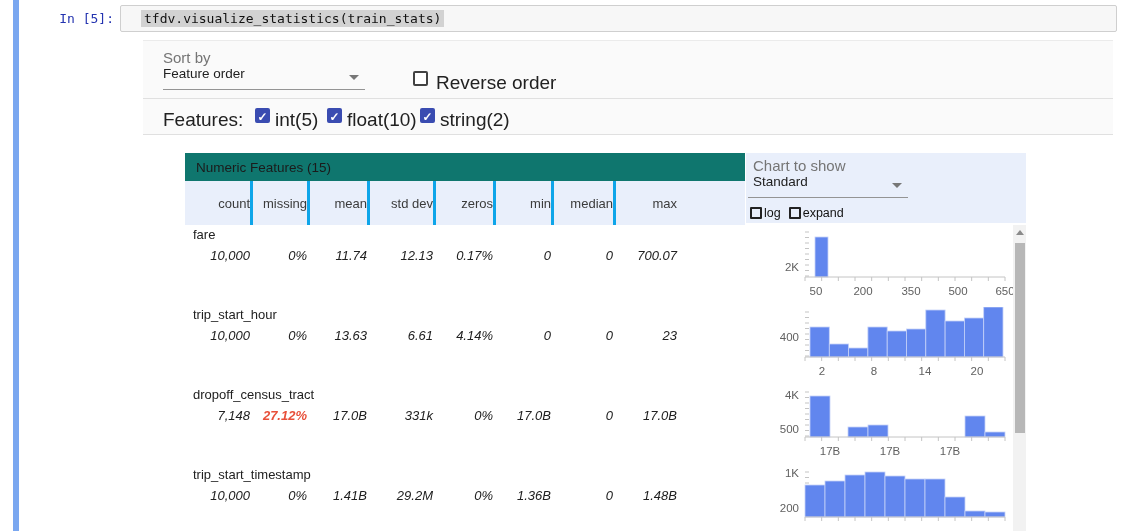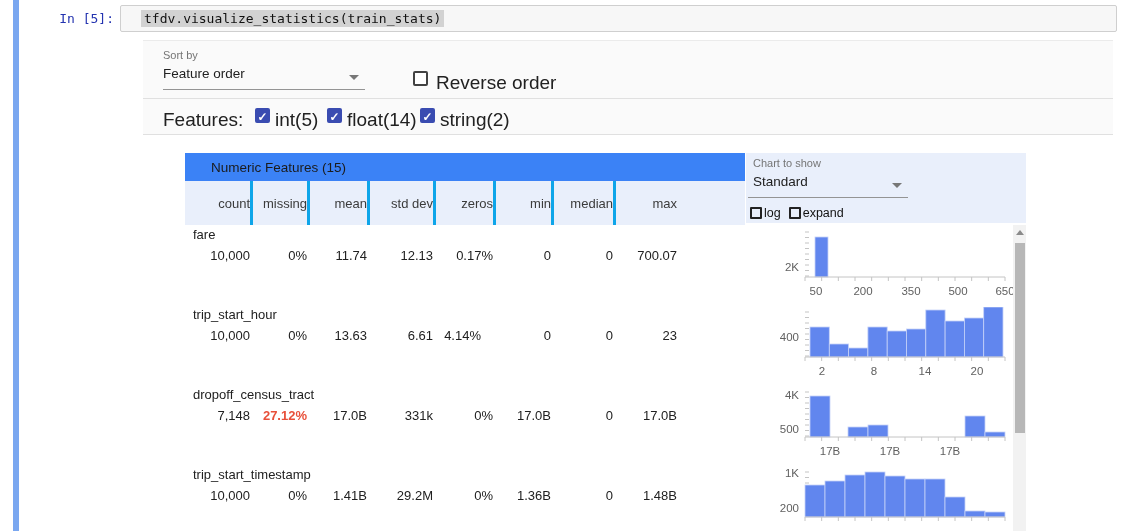--- a/index.html
+++ b/index.html
@@ -12,47 +12,47 @@
   
   .cell-bar { left:13px; top:0; width:6px; height:531px; background:#7aa7f0; }
   .prompt { left:22px; top:11px; width:92px; text-align:right; font-family:"DejaVu Sans Mono", monospace; font-size:13px; color:#2434b0; }
   .code-box { left:120px; top:5px; width:997px; height:27px; background:#f7f7f7; border:1px solid #cfcfcf; border-radius:2px; display:flex; align-items:center; padding-left:20px; }
   .code-sel { font-family:"DejaVu Sans Mono", monospace; font-size:13px; color:#111; background:#d2d2d2; padding:1px 3px; white-space:pre; }
 
   
   .band { left:143px; width:970px; background:#fafafa; border-bottom:1px solid #e0e0e0; }
   .band1 { top:40px; height:59px; border-top:1px solid #ebebeb; }
   .band2 { top:99px; height:36px; }
-  .small-label { font-size:11px; color:#757575; }
+  .small-label { font-size:15px; color:#757575; }
   .sort-label { left:163px; top:49px; }
   .select { border-bottom:1px solid #949494; font-size:13.5px; color:#212121; }
   .select .caret { position:absolute; right:6px; top:9px; width:0; height:0; border-left:5px solid transparent; border-right:5px solid transparent; border-top:5px solid #777; }
   .sel-sort { left:163px; top:66px; width:202px; height:24px; }
   .cb { width:15px; height:15px; border:2px solid #424242; border-radius:2px; background:#fff; display:inline-block; }
   .cb.checked { background:#3a4cb1; border-color:#3a4cb1; color:#fff; text-align:center; line-height:15px; font-size:12px; font-weight:bold; }
   .cb-small { width:12px; height:12px; border:2px solid #222; border-radius:1px; background:transparent; display:inline-block; }
   .lbl { font-size:19px; color:#212121; }
   .search-input { left:537px; top:66px; width:235px; height:24px; border:none; border-bottom:1px solid #9e9e9e; background:transparent; font-size:13.5px; color:#212121; outline:none; font-family:"Liberation Sans", sans-serif; }
   .search-input::placeholder { color:#9e9e9e; opacity:1; }
 
   
-  .title-bar { left:185px; top:153px; width:560px; height:28px; background:#3b82f6; display:flex; align-items:center; padding-left:26px; font-size:13.5px; color:#1b1b1b; }
+  .title-bar { left:185px; top:153px; width:560px; height:28px; background:#0f766e; display:flex; align-items:center; padding-left:11px; font-size:13.5px; color:#1b1b1b; }
   .col-headers { left:185px; top:181px; width:560px; height:44px; background:#e9effb; }
   .hcell { position:absolute; top:0; height:44px; display:flex; align-items:center; justify-content:flex-end; font-size:13px; color:#3b3b3b; border-left:3px solid #0ea5e9; }
   .chart-panel { left:746px; top:153px; width:280px; height:70px; background:#e9effb; }
   .cp-label { position:absolute; left:7px; top:4px;text-align:right; }
   .sel-chart { position:absolute; left:2px; top:21px; width:160px; height:24px; padding-left:5px; }
   .cp-checks { position:absolute; left:4px; top:53px; display:flex; align-items:center; gap:8px; font-size:12.5px; color:#111; }
   .cp-checks .pair { display:flex; align-items:center; gap:2px; }
 
   
   .frow { left:185px; width:841px; height:80px; background:#fff; }
   .fname { position:absolute; left:8px; top:2px; font-size:13px; color:#212121; }
   .vals { position:absolute; left:0; top:20px; height:20px; width:492px; }
-  .vcell { position:absolute; top:0; height:20px; display:flex; align-items:center; justify-content:flex-end; font-size:13px; color:#212121; }
+  .vcell { position:absolute; top:0; height:20px; display:flex; align-items:center; justify-content:flex-end; font-size:13px; color:#212121;font-style:italic; }
   .vcell.alert { color:#e8503a; font-weight:bold; }
   .hist { position:absolute; left:580px; top:2px; }
 
   
   .scrollbar { left:1013px; top:225px; width:13px; height:306px; background:#f2f2f2; }
   .sb-arrow { position:absolute; left:2.5px; top:5px; width:0; height:0; border-left:4px solid transparent; border-right:4px solid transparent; border-bottom:5px solid #8a8a8a; }
   .sb-thumb { position:absolute; left:1.5px; top:18px; width:10px; height:190px; background:#b7b7b7; }
 
   svg text { font-family:"Liberation Sans", sans-serif; }
 </style>
@@ -78,21 +78,21 @@
 
   <span class="abs cb" style="left:413px; top:71px;"></span>
   <span class="abs lbl" style="left:436px; top:72px;">Reverse order</span>
 
 
   <span class="abs lbl" style="left:163px; top:109px; font-weight:bold; font-weight:normal;">Features:</span>
   <div id="feature-filters">
       <span class="abs cb checked" style="left: 255px; top: 108px;">✓</span>
       <span class="abs lbl" style="left: 275px; top: 109px;">int(5)</span>
       <span class="abs cb checked" style="left: 327px; top: 108px;">✓</span>
-      <span class="abs lbl" style="left: 347px; top: 109px;">float(14)</span>
+      <span class="abs lbl" style="left: 347px; top: 109px;">float(10)</span>
       <span class="abs cb checked" style="left: 420px; top: 108px;">✓</span>
       <span class="abs lbl" style="left: 440px; top: 109px;">string(2)</span>
     </div>
 
   <div class="abs title-bar">Numeric Features (15)</div>
   <div class="abs col-headers" id="col-headers">
       <div class="hcell" style="left: 0px; width: 65px; border-left: none;">count</div>
       <div class="hcell" style="left: 65px; width: 57px;">missing</div>
       <div class="hcell" style="left: 122px; width: 60px;">mean</div>
       <div class="hcell" style="left: 182px; width: 66px;">std dev</div>
@@ -166,21 +166,21 @@
           <text x="34" y="44" text-anchor="end" font-size="11.5" fill="#616161">2K</text>
         </svg>
       </div>
       <div class="abs frow" style="top: 305px;">
         <div class="fname">trip_start_hour</div>
         <div class="vals">
           <div class="vcell" style="left: 0px; width: 65px;">10,000</div>
           <div class="vcell" style="left: 65px; width: 57px;">0%</div>
           <div class="vcell" style="left: 122px; width: 60px;">13.63</div>
           <div class="vcell" style="left: 182px; width: 66px;">6.61</div>
-          <div class="vcell" style="left: 236px; width: 60px;">4.14%</div>
+          <div class="vcell" style="left: 248px; width: 60px;">4.14%</div>
           <div class="vcell" style="left: 308px; width: 58px;">0</div>
           <div class="vcell" style="left: 366px; width: 62px;">0</div>
           <div class="vcell" style="left: 428px; width: 64px;">23</div>
         </div>
         <svg width="250" height="78" class="hist">
           <line x1="40" y1="5" x2="44" y2="5" stroke="#c4c4c4" stroke-width="1"></line>
           <line x1="40" y1="10.5" x2="44" y2="10.5" stroke="#c4c4c4" stroke-width="1"></line>
           <line x1="40" y1="16" x2="44" y2="16" stroke="#c4c4c4" stroke-width="1"></line>
           <line x1="40" y1="21.5" x2="44" y2="21.5" stroke="#c4c4c4" stroke-width="1"></line>
           <line x1="40" y1="27" x2="44" y2="27" stroke="#c4c4c4" stroke-width="1"></line>

